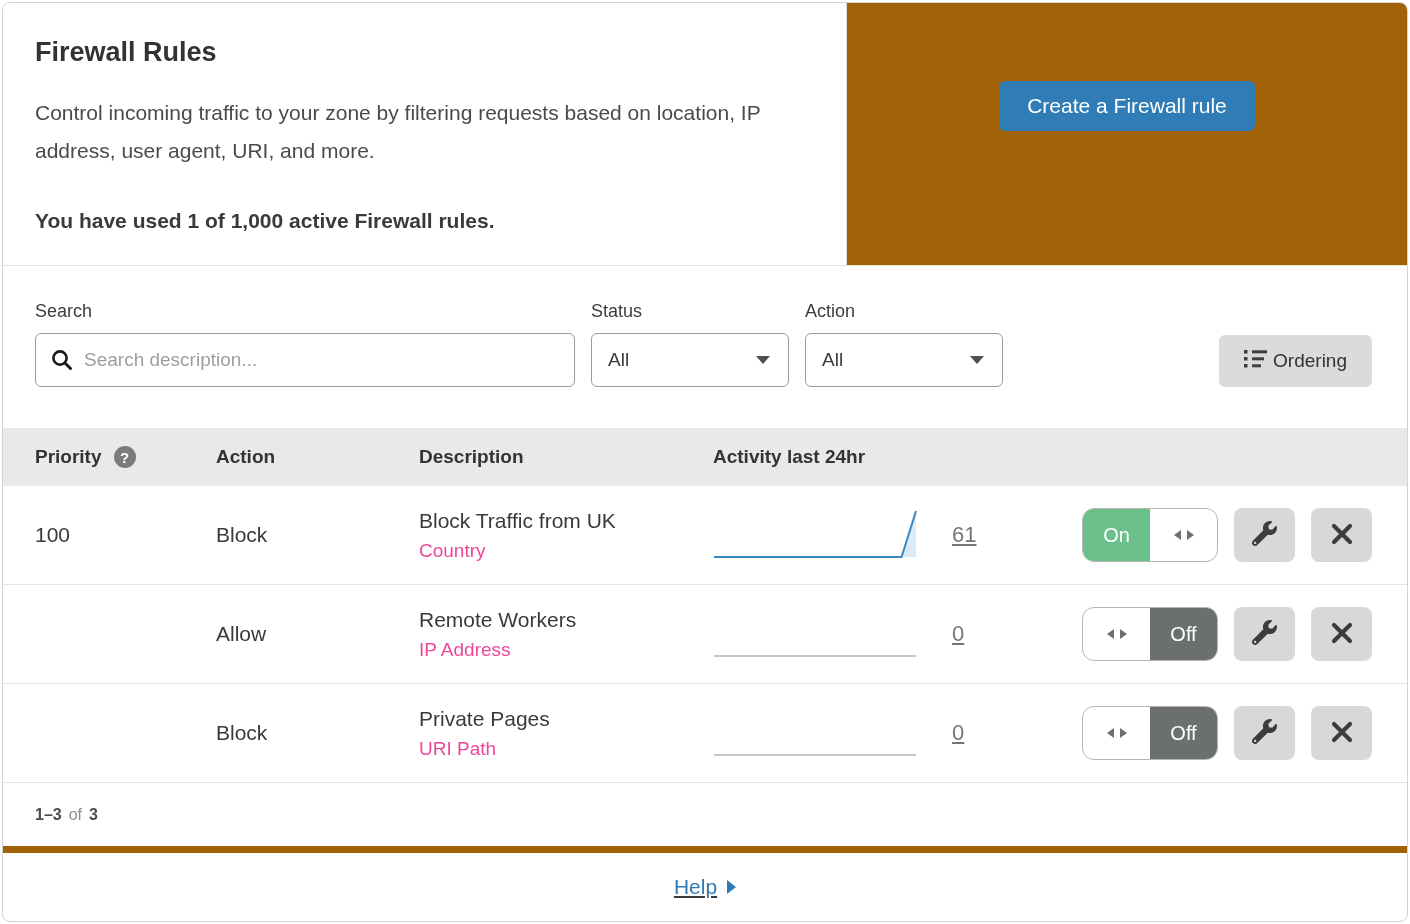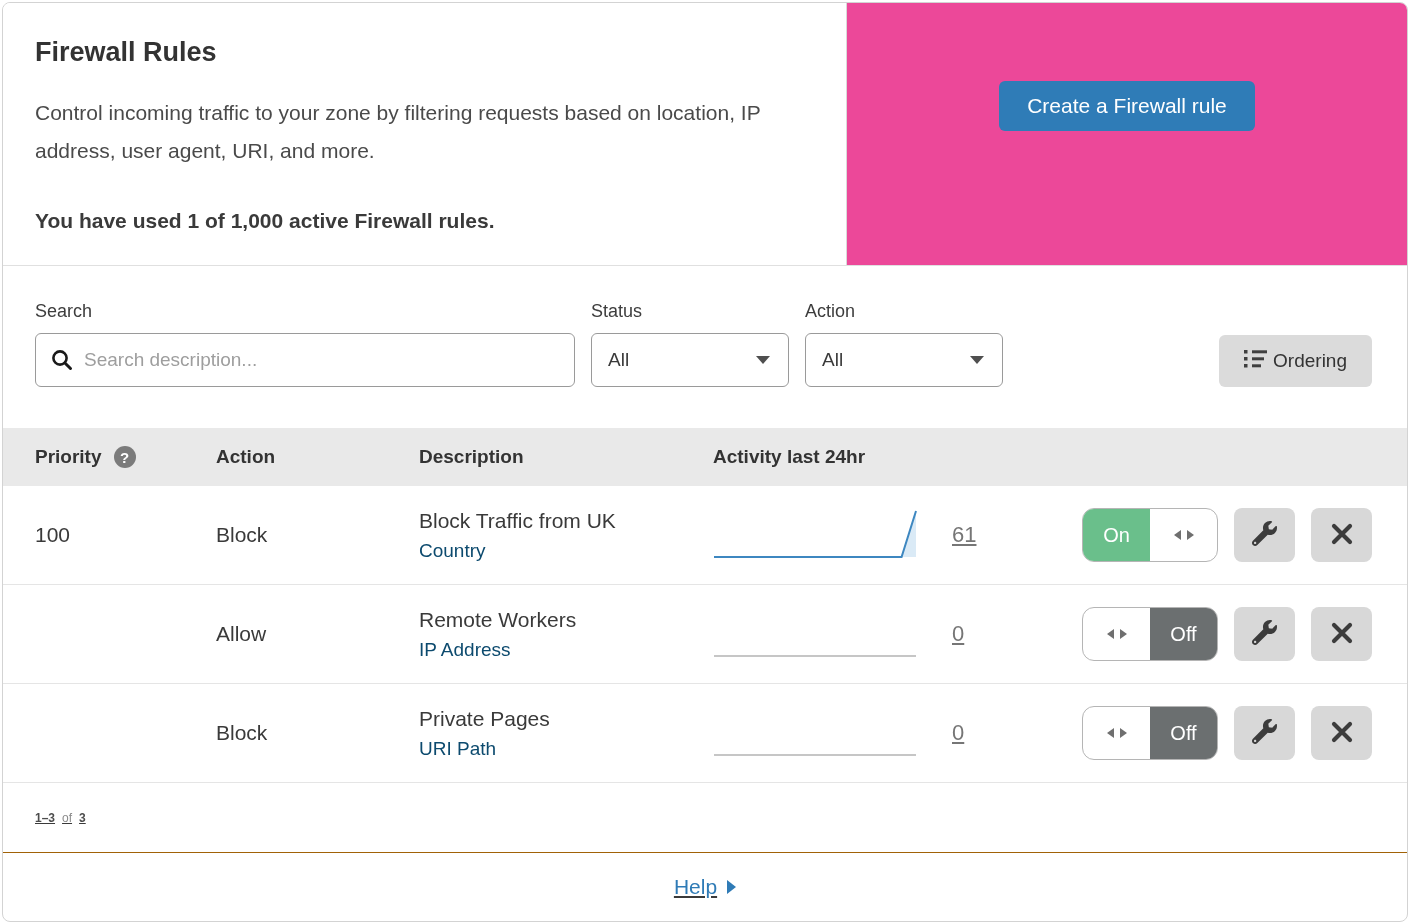--- a/index.html
+++ b/index.html
@@ -7,21 +7,21 @@
   .card {
     width: 1406px; height: 920px; margin: 2px;
     border: 1px solid #d3d3d3; border-radius: 8px;
     background: #fff; overflow: hidden;
     display: flex; flex-direction: column;
   }
 
   
   .hdr { display: flex; height: 263px; border-bottom: 1px solid #e0e0e0; flex: 0 0 auto; }
   .hdr-left { flex: 0 0 843px; padding: 34px 32px; background: #fff; }
-  .hdr-right { flex: 1; background: #ec4899; border-left: 1px solid #d9d9d9;
+  .hdr-right { flex: 1; background: #a16207; border-left: 1px solid #d9d9d9;
                display: flex; align-items: flex-start; justify-content: center; }
   .page-title { font-size: 27px; font-weight: bold; color: #333; margin-bottom: 26px; }
   .page-desc { font-size: 21px; color: #4a4a4a; line-height: 38px; max-width: 780px; }
   .usage-note { font-size: 21px; font-weight: bold; color: #3a3a3a; margin-top: 39px; }
   .btn-primary {
     margin-top: 78px;
     background: #2f7cb7; color: #fff; border: none; border-radius: 6px;
     font-family: inherit; font-size: 21px; padding: 13px 28px; cursor: pointer;
   }
 
@@ -50,40 +50,40 @@
   }
 
   
   .tgrid { display: grid; grid-template-columns: 181px 203px 294px 1fr; align-items: center; padding: 0 35px 0 32px; }
   .thead { background: #e9e9e9; height: 58px; flex: 0 0 auto; font-weight: bold; font-size: 19px; color: #333; }
   .th-priority { display: flex; align-items: center; gap: 12px; }
   .q-icon { width: 22px; height: 22px; border-radius: 50%; background: #7b7b7b; color: #fff;
             font-size: 15px; font-weight: bold; display: flex; align-items: center; justify-content: center; cursor: pointer; }
   .trow { height: 99px; border-bottom: 1px solid #e5e5e5; flex: 0 0 auto; font-size: 21px; color: #3a3a3a; }
   .desc-title { font-size: 21px; color: #3a3a3a; margin-bottom: 7px; }
-  .desc-sub { font-size: 19px; color: #0c4a6e; }
+  .desc-sub { font-size: 19px; color: #ec4899; }
   .activity-cell { display: flex; align-items: center; }
   .spark { flex: 0 0 205px; }
   .count { margin-left: 34px; width: 46px; font-size: 22px; color: #767676; text-decoration: underline; }
 
   .toggle { margin-left: auto; display: flex; width: 136px; height: 54px; border: 1px solid #b5b5b5;
             border-radius: 12px; overflow: hidden; background: #fff; cursor: pointer; flex: 0 0 auto; }
   .t-seg { flex: 1; display: flex; align-items: center; justify-content: center; }
   .t-label { color: #fff; font-size: 20px; }
   .toggle.on  .t-label { order: 0; background: #6abf8b; }
   .toggle.on  .t-arrows { order: 1; }
   .toggle.off .t-label { order: 1; background: #6b6f70; }
   .toggle.off .t-arrows { order: 0; }
 
   .icon-btn { margin-left: 16px; width: 61px; height: 54px; border: none; border-radius: 8px;
               background: #d8d8d8; display: flex; align-items: center; justify-content: center; cursor: pointer; flex: 0 0 auto; }
 
   
-  .pagination { height: 70px; border-bottom: 1px solid #a16207; display: flex; align-items: center;
-                padding: 0 32px; font-size: 12px; flex: 0 0 auto; text-decoration: underline; }
+  .pagination { height: 70px; border-bottom: 7px solid #a16207; display: flex; align-items: center;
+                padding: 0 32px; font-size: 16px; flex: 0 0 auto; }
   .pg-bold { font-weight: bold; color: #4c4c4c; }
   .pg-of { color: #8a8a8a; margin: 0 7px; }
   .ftr { flex: 1; display: flex; align-items: center; justify-content: center; padding: 0 37px; text-decoration: underline; }
   .help-link { color: #2f7bb6; font-size: 21px; display: flex; align-items: center; gap: 10px;
                text-decoration: none; cursor: pointer; }
   .help-arrow { width: 0; height: 0; border-top: 7px solid transparent; border-bottom: 7px solid transparent; border-left: 9px solid #2f7bb6; }
 </style>
 </head>
 <body>
 

